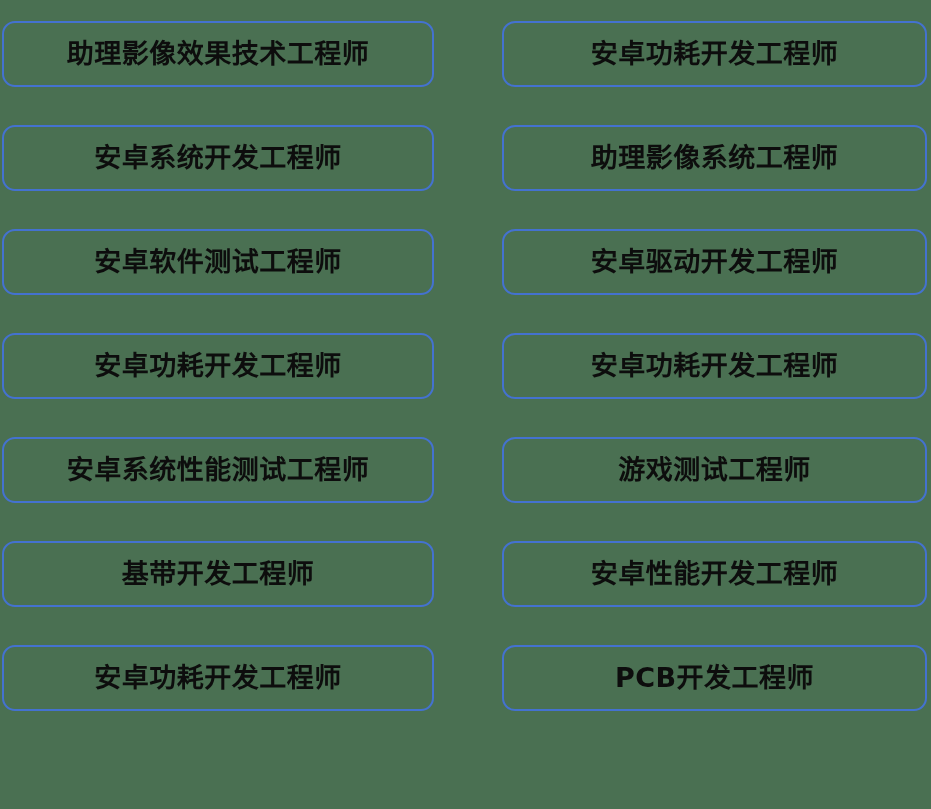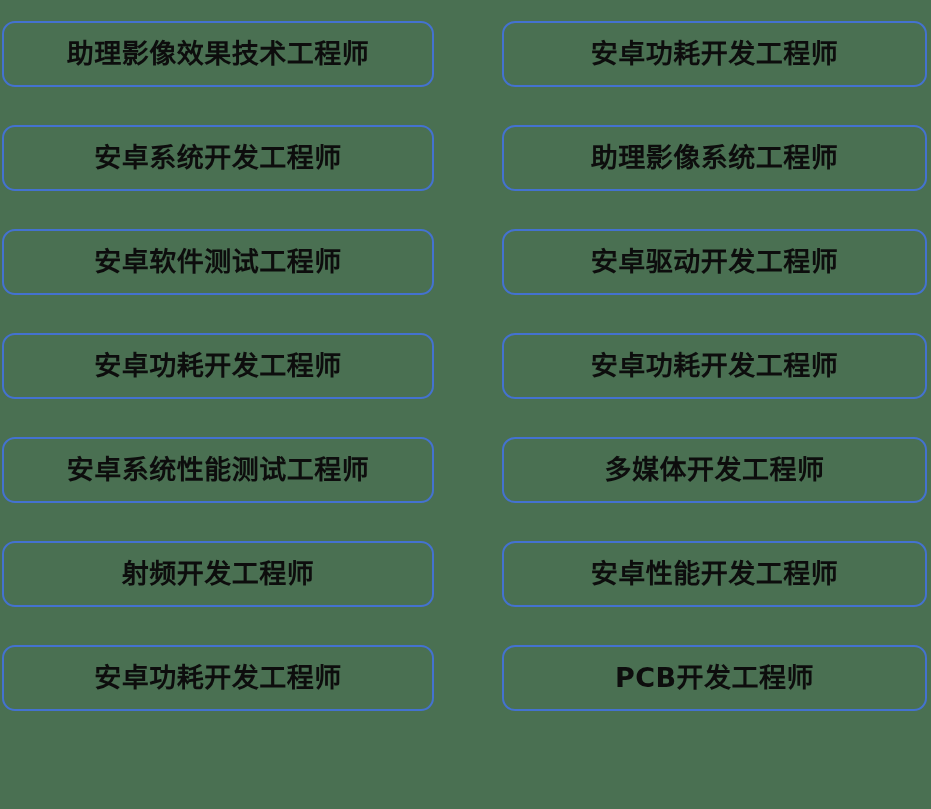--- a/index.html
+++ b/index.html
@@ -101,26 +101,26 @@
         <span class="pill-label">安卓功耗开发工程师</span>
       </div>
     </div>
     <div class="cell">
       <div class="pill" style="--border-color: #4472d0;">
         <span class="pill-label">安卓系统性能测试工程师</span>
       </div>
     </div>
     <div class="cell">
       <div class="pill" style="--border-color: #4472d0;">
-        <span class="pill-label">多媒体开发工程师</span>
+        <span class="pill-label">游戏测试工程师</span>
       </div>
     </div>
     <div class="cell">
       <div class="pill" style="--border-color: #4472d0;">
-        <span class="pill-label">射频开发工程师</span>
+        <span class="pill-label">基带开发工程师</span>
       </div>
     </div>
     <div class="cell">
       <div class="pill" style="--border-color: #4472d0;">
         <span class="pill-label">安卓性能开发工程师</span>
       </div>
     </div>
     <div class="cell">
       <div class="pill" style="--border-color: #4472d0;">
         <span class="pill-label">安卓功耗开发工程师</span>

